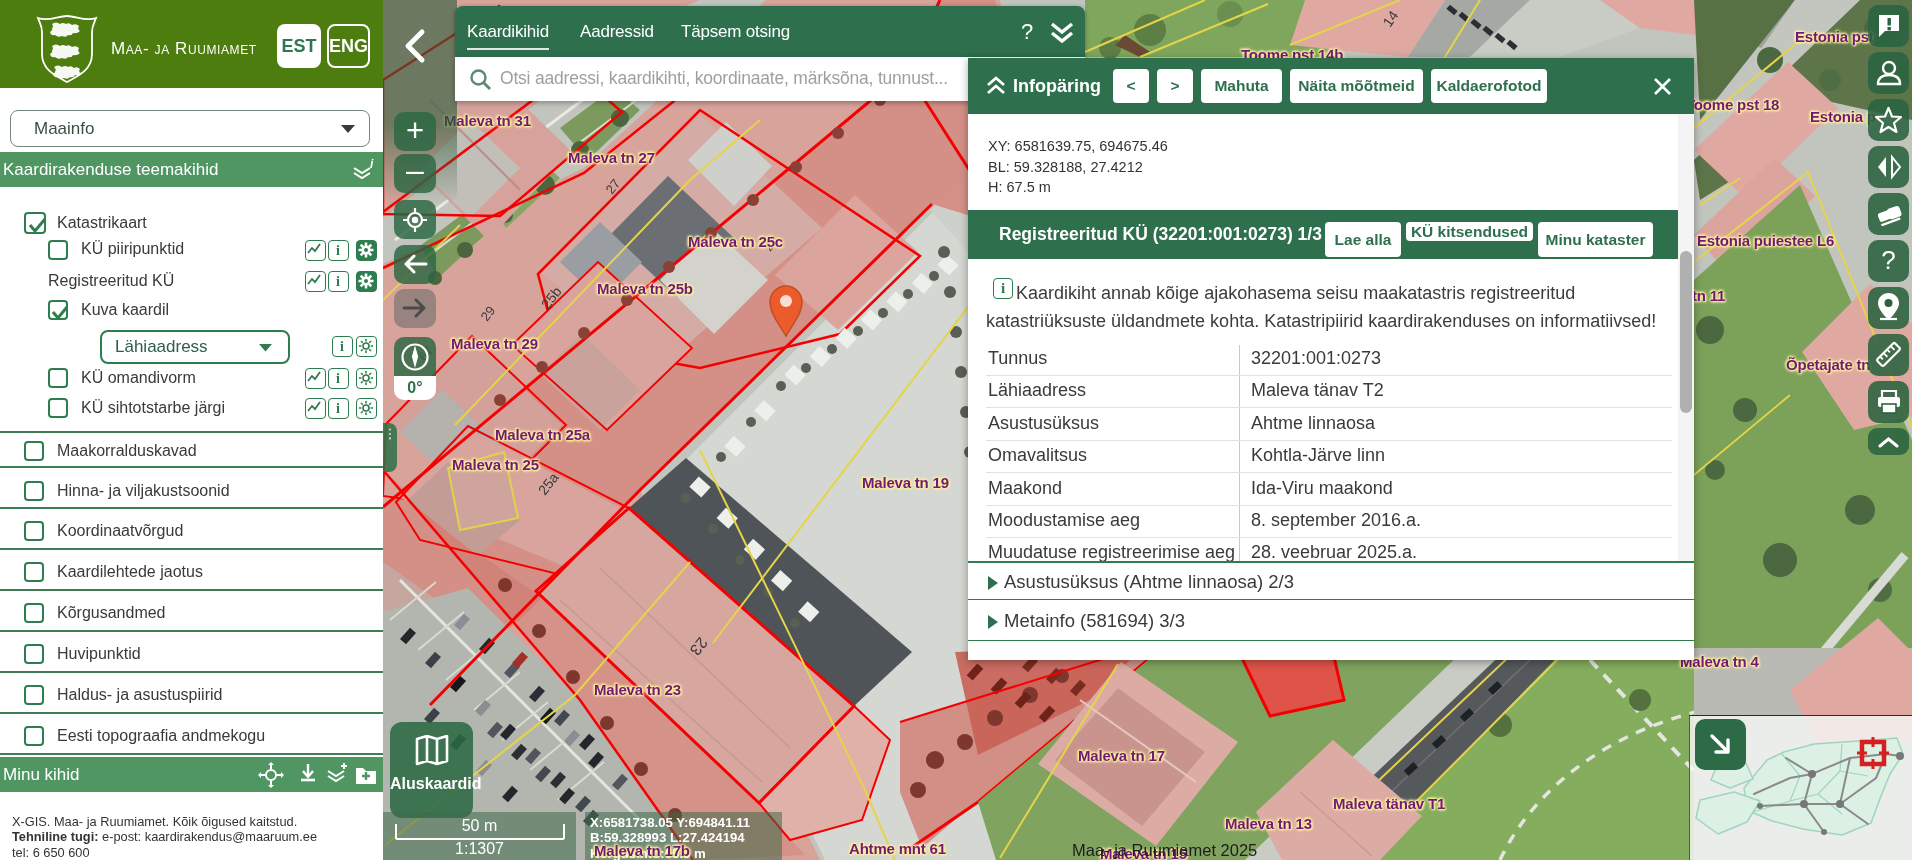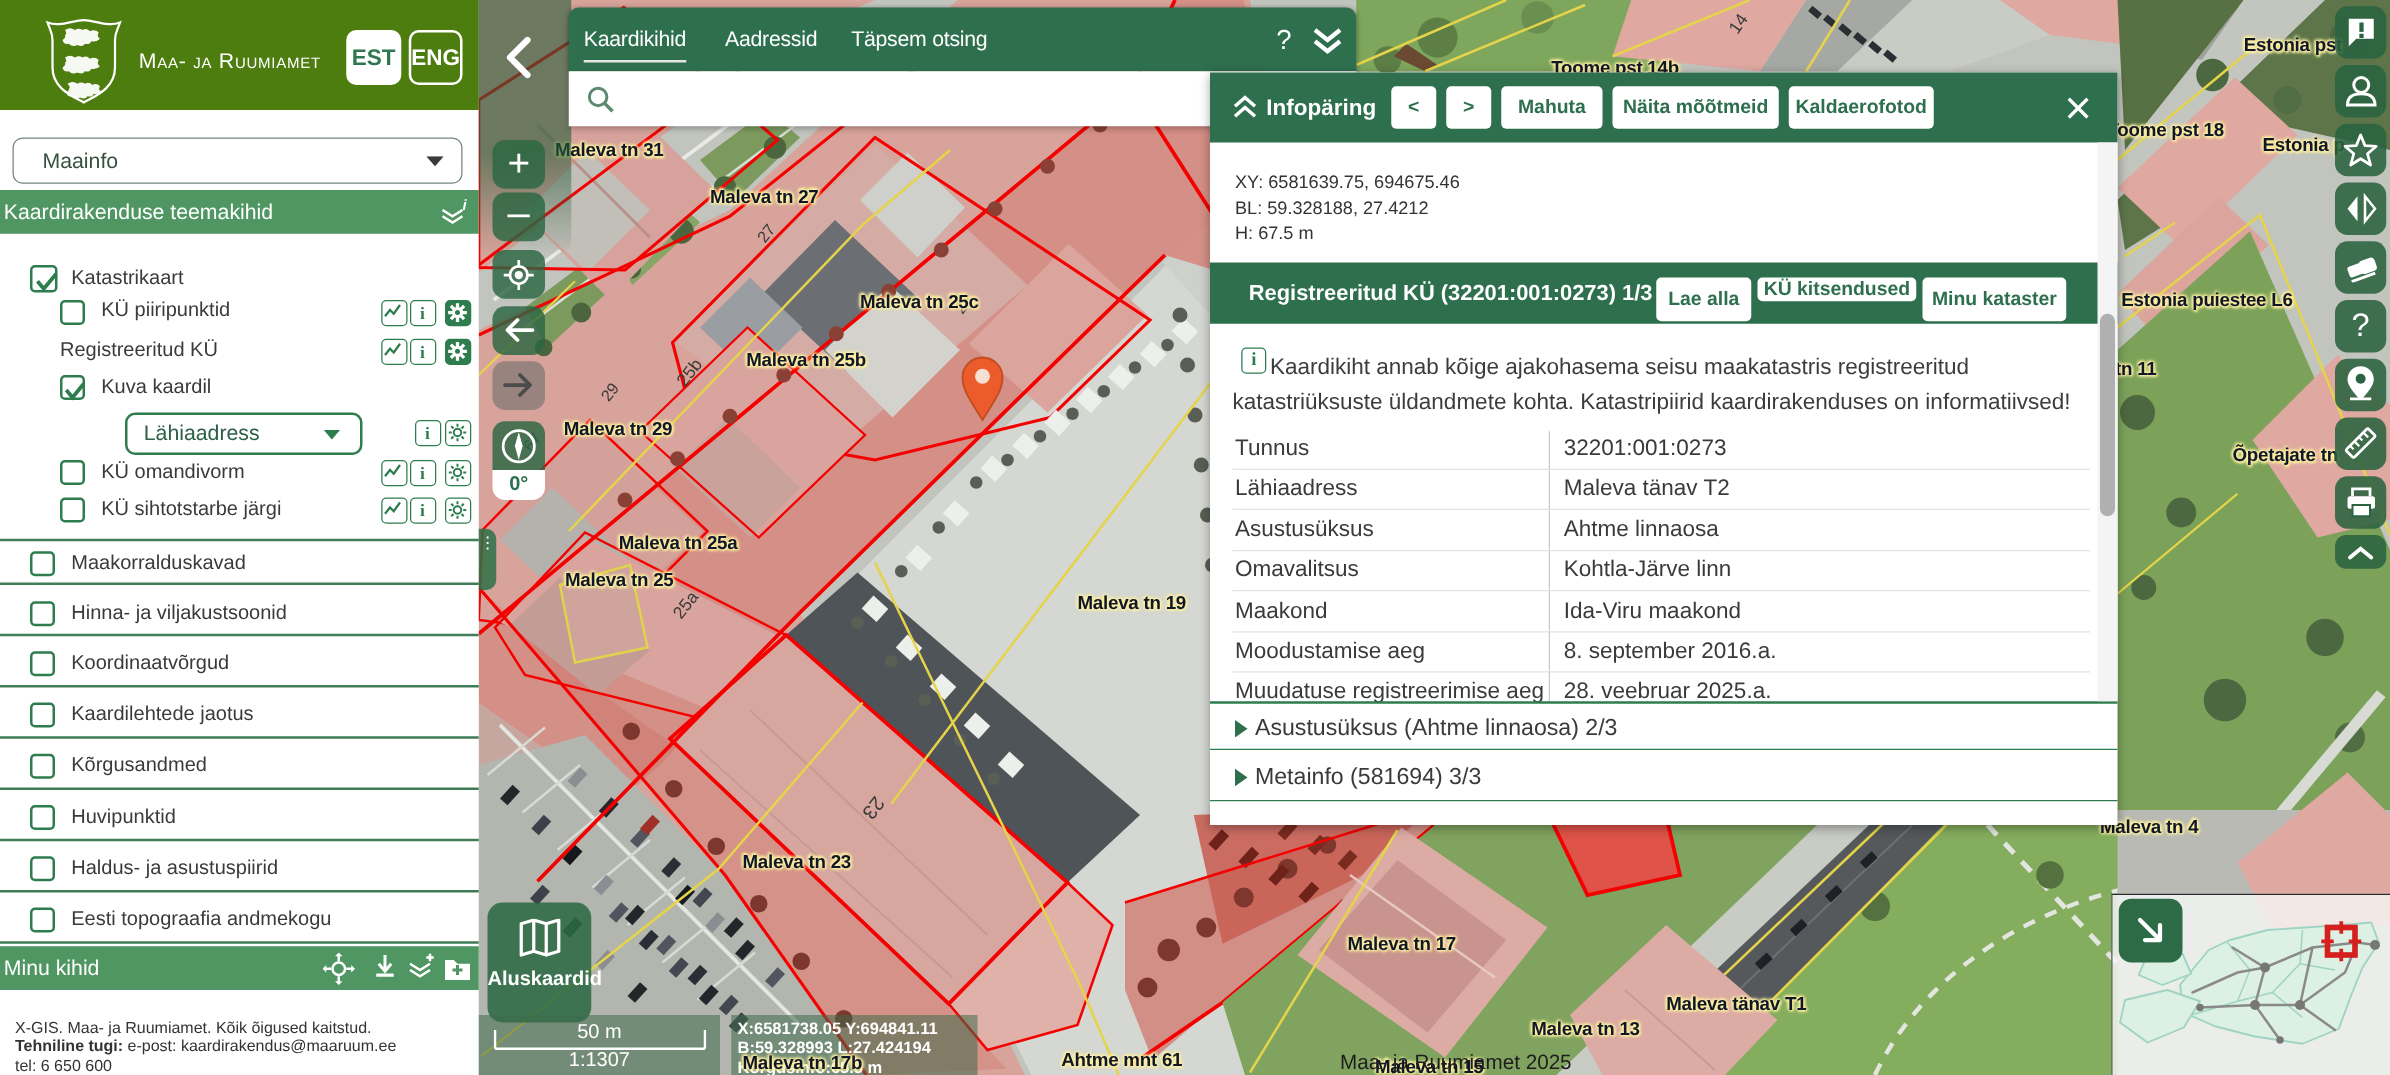--- a/index.html
+++ b/index.html
@@ -4,21 +4,21 @@
 <style>
   * { margin:0; padding:0; box-sizing:border-box; }
   html,body { width:1912px; height:860px; overflow:hidden; font-family:"Liberation Sans",sans-serif; }
   #app { position:relative; width:1912px; height:860px; overflow:hidden; background:#b9bbb4; }
   .abs { position:absolute; }
   .cb { position:absolute; width:20px; height:20px; border:2px solid #2e7d4f; border-radius:4px; background:#fff; }
   .cb.big { width:22px; height:22px; }
   .cb svg { position:absolute; left:-2px; top:-2px; }
   .lbl { position:absolute; font-size:16px; color:#3a3a3a; white-space:nowrap; }
   .ib { position:absolute; width:21px; height:21px; border:1.5px solid #2e7d4f; border-radius:4px; background:#fff; }
-  .maplabel { position:absolute; color:#0f172a; font-weight:700; font-size:15px; letter-spacing:-.2px; white-space:nowrap;
+  .maplabel { position:absolute; color:#701a75; font-weight:700; font-size:15px; letter-spacing:-.2px; white-space:nowrap;
     text-shadow:0 0 3px #ffefa0, 0 0 3px #ffefa0, 0 0 4px #ffefa0, 1px 1px 2px #ffefa0, -1px -1px 2px #ffefa0; }
   .gbtn { position:absolute; background:#fff; border-radius:4px; color:#2e6f4e; font-weight:700; font-size:15.5px; display:flex; align-items:center; justify-content:center; }
 </style>
 </head>
 <body>
 <div id="app">
 
   <svg id="map" class="abs" style="left:0;top:0" width="1912" height="860" viewBox="0 0 1912 860">
 <rect x="0" y="0" width="1912" height="860" fill="#c2c4be"></rect>
 <polygon points="648,498 935,210 1012,140 1300,360 1605,655 1300,860 825,860" fill="#d4d7d2"></polygon>
@@ -530,20 +530,21 @@
             <path d="M5 12 l10 8 l10 -8"></path>
           </g>
         </svg>
     </div>
     <div class="abs" style="left:455px;top:57px;width:630px;height:44px;background:#fff;box-shadow:0 2px 5px rgba(0,0,0,.3);">
       <svg class="abs" style="left:468px;top:68px;position:fixed" width="0" height="0"></svg>
       <svg class="abs" style="left:14px;top:11px" width="23" height="23" viewBox="0 0 23 23">
           <circle cx="9.5" cy="9.5" r="7" stroke="#5b8a70" stroke-width="2.4" fill="none"></circle>
           <path d="M14.5 14.5 L21 21" stroke="#5b8a70" stroke-width="2.8"></path>
         </svg>
+      <div class="abs" style="left:45px;top:11px;color:#9f9f9f;font-size:17.5px;letter-spacing:-.2px;">Otsi aadressi, kaardikihti, koordinaate, märksõna, tunnust...</div>
     </div>
   </div>
 
   <div id="infopanel" class="abs" style="left:968px;top:58px;width:726px;height:602px;background:#fff;box-shadow:0 2px 8px rgba(0,0,0,.35);">
 
     <div class="abs" style="left:0;top:0;width:726px;height:56px;background:#2e6f4e;">
       <svg class="abs" style="left:17px;top:17px" width="22" height="22" viewBox="0 0 22 22">
           <g stroke="#fff" stroke-width="2.8" fill="none">
             <path d="M3 10 l8 -7 l8 7"></path>
             <path d="M3 18 l8 -7 l8 7"></path>

